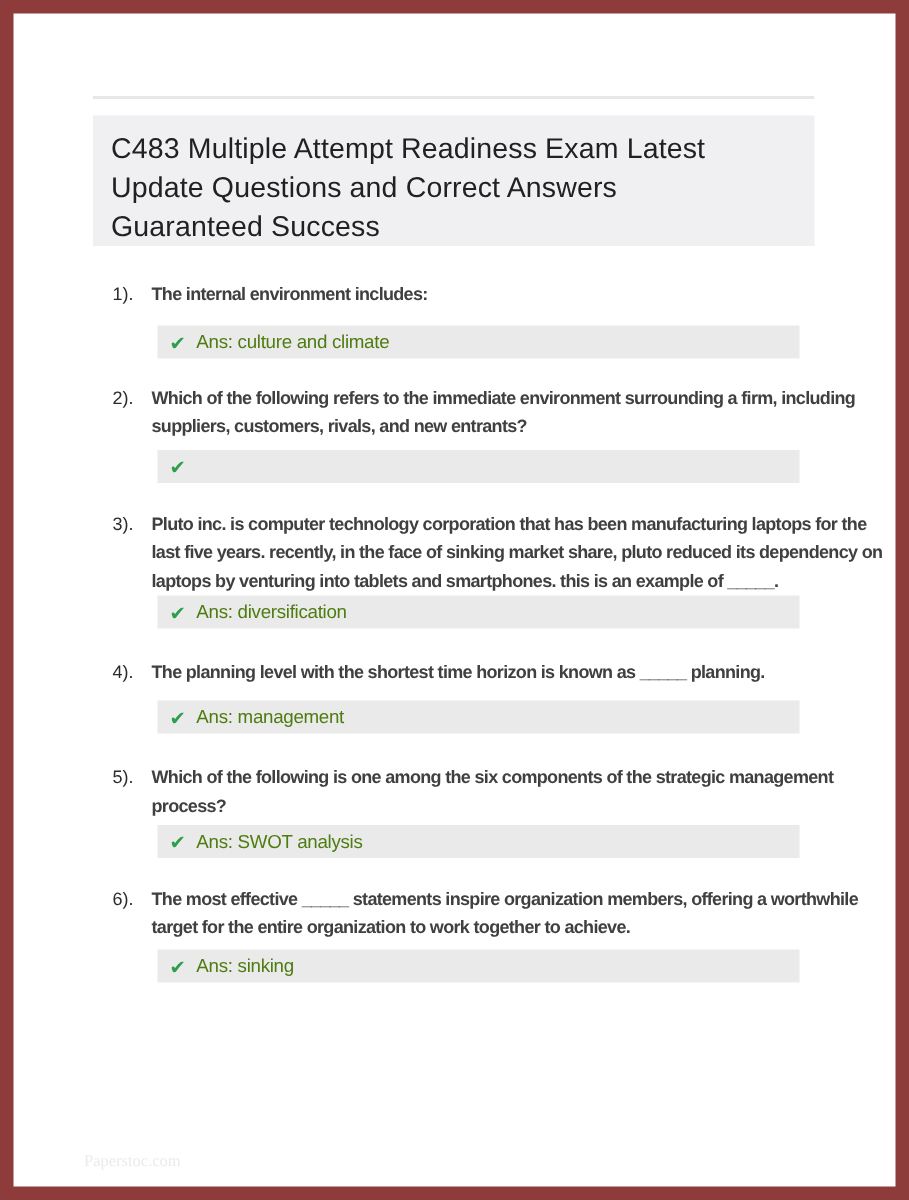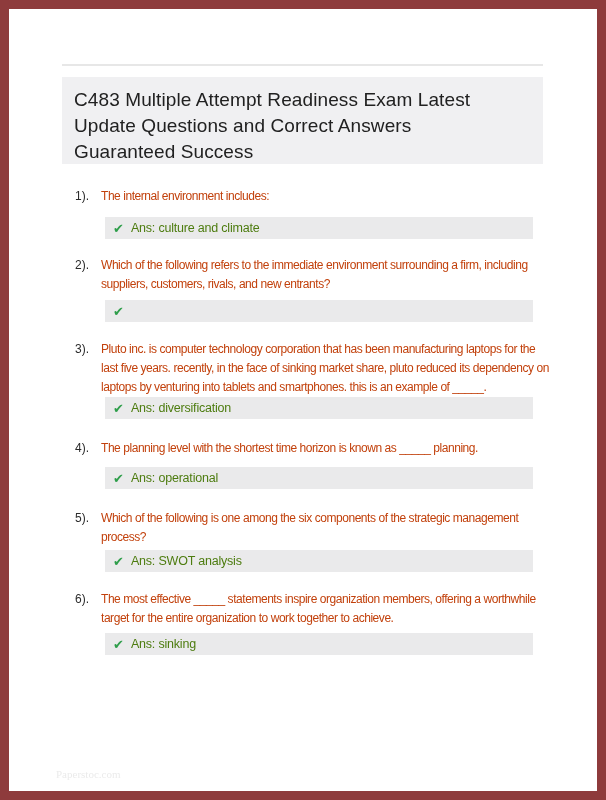--- a/index.html
+++ b/index.html
@@ -50,23 +50,24 @@
   .q-num {
     flex: none;
     width: 26px;
     font-size: 12px;
     line-height: 19px;
     color: #2b2b2b;
   }
   .q-text {
     font-size: 12px;
     line-height: 19px;
-    color: #c2410c;
+    color: #404040;
     letter-spacing: -0.45px;
     white-space: pre;
+    font-weight: bold;
   }
   .ans-box {
     position: absolute;
     left: 105px;
     width: 428px;
     height: 22px;
     background: #eaeaeb;
     box-sizing: border-box;
     display: flex;
     align-items: center;
@@ -146,21 +147,21 @@
     <span class="check-icon">✔</span>
     <span class="ans-text">Ans: diversification</span>
   </div>
 
   <div class="q-row q4-row">
     <span class="q-num">4).</span>
     <div class="q-text">The planning level with the shortest time horizon is known as _____ planning.</div>
   </div>
   <div class="ans-box q4-box">
     <span class="check-icon">✔</span>
-    <span class="ans-text">Ans: operational</span>
+    <span class="ans-text">Ans: management</span>
   </div>
 
   <div class="q-row q5-row">
     <span class="q-num">5).</span>
     <div class="q-text">Which of the following is one among the six components of the strategic management
 process?</div>
   </div>
   <div class="ans-box q5-box">
     <span class="check-icon">✔</span>
     <span class="ans-text">Ans: SWOT analysis</span>

